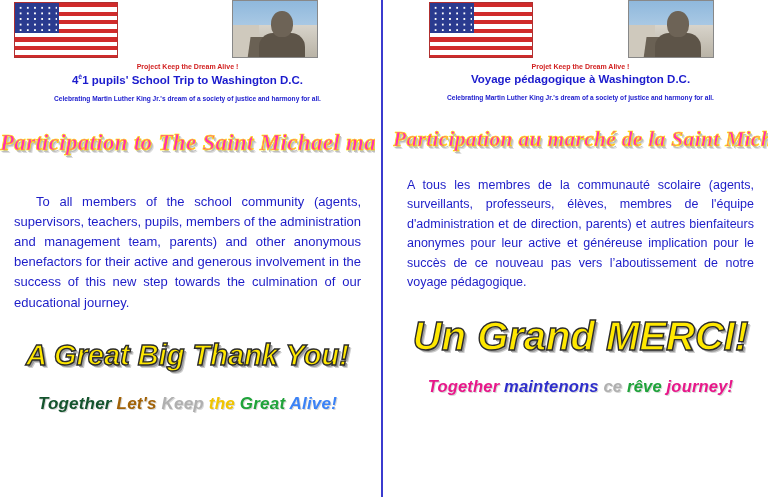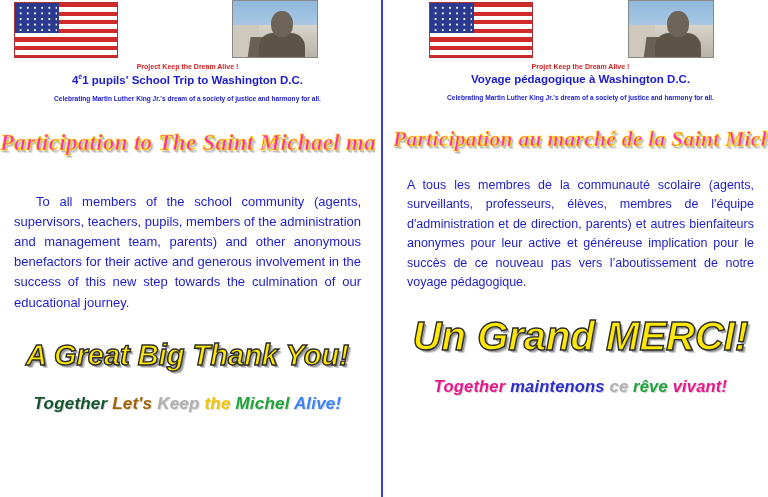--- a/index.html
+++ b/index.html
@@ -228,21 +228,21 @@
   <div class="title-line"><span>4</span><sup>è</sup><span>1 pupils' School Trip to Washington D.C.</span></div>
 
   <div class="celebrate-line">Celebrating Martin Luther King Jr.'s dream of a society of justice and harmony for all.</div>
 
   <div class="wordart-pink wordart-left">Participation to The Saint Michael market</div>
 
   <div class="body-text en"><span class="indent"></span><span>To all members of the school community (agents, supervisors, teachers, pupils, members of the administration and management team, parents) and other anonymous benefactors for their active and generous involvement in the success of this new step towards the culmination of our educational journey.</span></div>
 
   <div class="thanks thanks-left">A Great Big Thank You!</div>
 
-  <div class="slogan slogan-left"><span style="color: #14532d;">Together </span><span style="color: #a16207;">Let's </span><span style="color: rgb(176, 176, 176);">Keep </span><span style="color: rgb(240, 196, 0);">the </span><span style="color: rgb(31, 163, 58);">Michel </span><span style="color: #3b82f6;">Alive!</span></div>
+  <div class="slogan slogan-left"><span style="color: #14532d;">Together </span><span style="color: #a16207;">Let's </span><span style="color: rgb(176, 176, 176);">Keep </span><span style="color: rgb(240, 196, 0);">the </span><span style="color: rgb(31, 163, 58);">Great </span><span style="color: #3b82f6;">Alive!</span></div>
 </div>
 
 <div class="page page-right">
 
   <div class="header-row">
     <div class="flag" style="left:36px; top:2px;">
       <div class="stripes"></div>
       <div class="canton"></div>
     </div>
     <div class="photo" style="left:235px; top:0px;">
@@ -258,14 +258,14 @@
   <div class="title-line">Voyage pédagogique à Washington D.C.</div>
 
   <div class="celebrate-line">Celebrating Martin Luther King Jr.'s dream of a society of justice and harmony for all.</div>
 
   <div class="wordart-pink wordart-right">Participation au marché de la Saint Michel</div>
 
   <div class="body-text fr">A tous les membres de la communauté scolaire (agents, surveillants, professeurs, élèves, membres de l'équipe d'administration et de direction, parents) et autres bienfaiteurs anonymes pour leur active et généreuse implication pour le succès de  ce nouveau pas vers l’aboutissement de notre voyage pédagogique.</div>
 
   <div class="thanks thanks-right">Un Grand MERCI!</div>
 
-  <div class="slogan slogan-right"><span style="color: rgb(232, 23, 138);">Together </span><span style="color: rgb(46, 46, 204);"> maintenons </span><span style="color: rgb(176, 176, 176);">ce </span><span style="color: rgb(31, 163, 58);">rêve </span><span style="color: rgb(232, 23, 138);">vivant!</span></div>
+  <div class="slogan slogan-right"><span style="color: rgb(232, 23, 138);">Together </span><span style="color: rgb(46, 46, 204);"> maintenons </span><span style="color: rgb(176, 176, 176);">ce </span><span style="color: rgb(31, 163, 58);">rêve </span><span style="color: rgb(232, 23, 138);">journey!</span></div>
 </div>
 
 </body></html>

